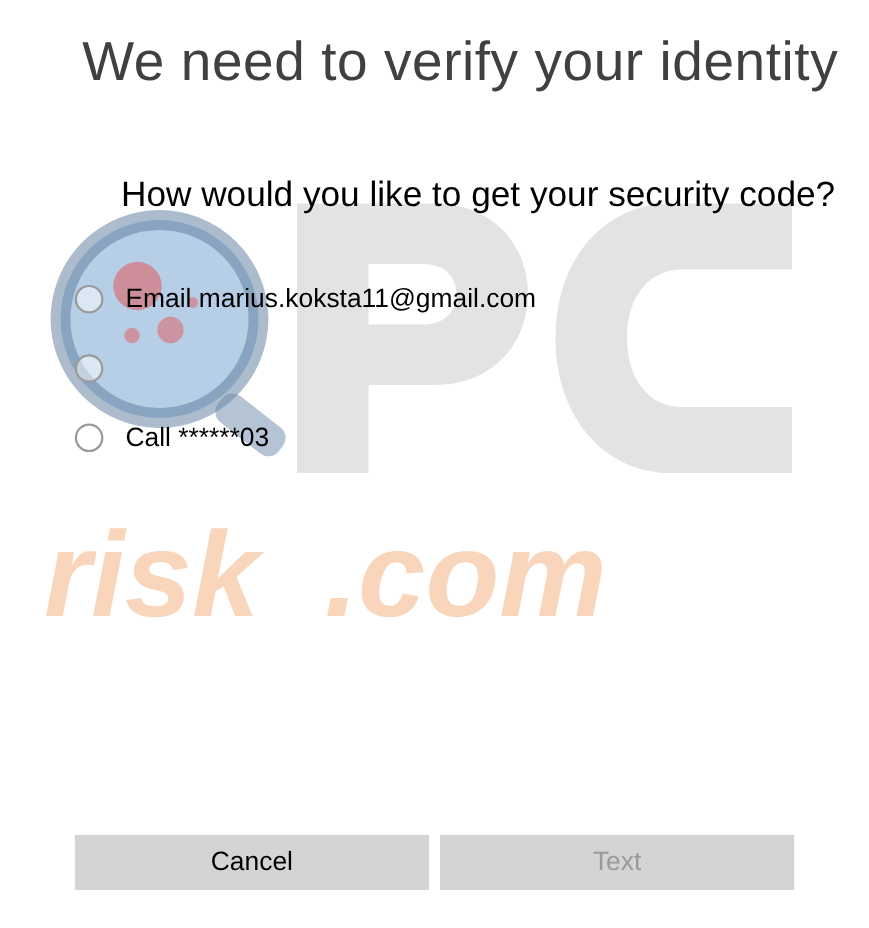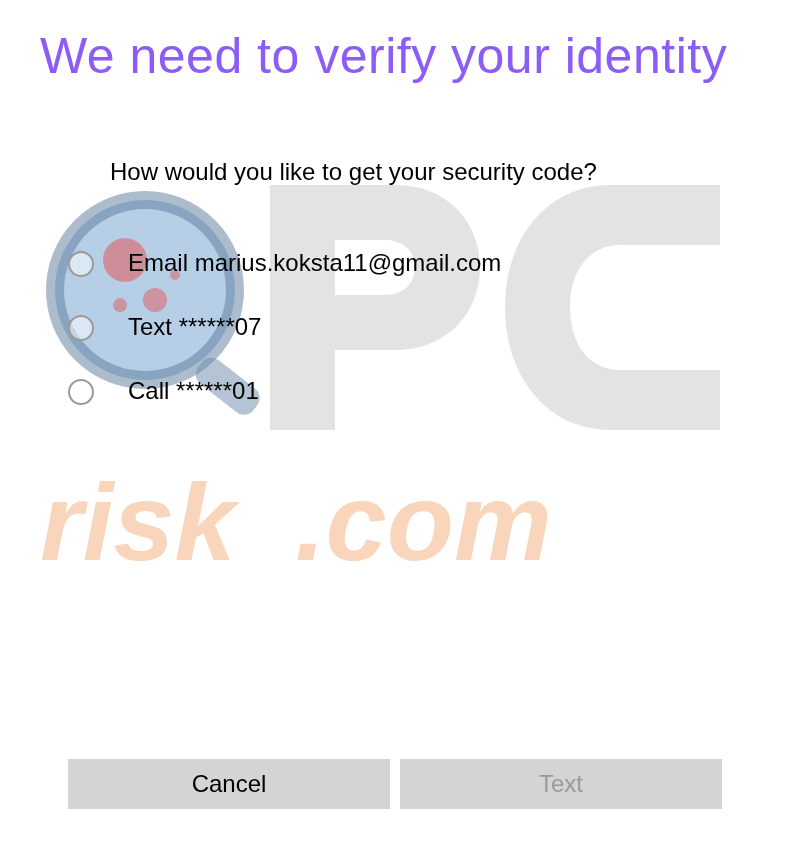--- a/index.html
+++ b/index.html
@@ -28,44 +28,43 @@
     }
     
     .content {
       position: relative;
       z-index: 1;
     }
     
     .heading {
       font-size: 50px;
       font-weight: 400;
-      color: #8b5cf6;
-      text-align: left;
+      color: #404040;
+      text-align: right;
       line-height: 1.25;
-      padding: 25px 40px 0;
+      padding: 25px 28px 0;
       letter-spacing: 0.5px;
     }
     
     .question {
-      font-size: 24px;
+      font-size: 32px;
       color: #000000;
       padding: 70px 0 0 110px;
       font-weight: 400;
     }
     
     .options {
       padding: 45px 0 0 68px;
     }
     
     .option {
       display: flex;
-      align-items: flex-end;
+      align-items: center;
       padding: 18px 0;
       cursor: pointer;
-      gap: 14px;
     }
     
     .radio {
       width: 26px;
       height: 26px;
       border: 2px solid #9a9a9a;
       border-radius: 50%;
       margin-right: 20px;
       flex-shrink: 0;
       background: rgba(255,255,255,0.5);
@@ -134,25 +133,24 @@
 
   <p class="question">How would you like to get your security code?</p>
 
   <div class="options">
     <div class="option">
       <span class="radio"></span>
       <span class="option-label">Email marius.koksta11@gmail.com</span>
     </div>
     <div class="option">
       <span class="radio"></span>
-      <span class="option-label">Text ******07</span>
     </div>
     <div class="option">
       <span class="radio"></span>
-      <span class="option-label">Call ******01</span>
+      <span class="option-label">Call ******03</span>
     </div>
   </div>
 </div>
 
 <div class="buttons">
   <button class="btn btn-cancel">Cancel</button>
   <button class="btn btn-next">Text</button>
 </div>
 
 </body></html>

